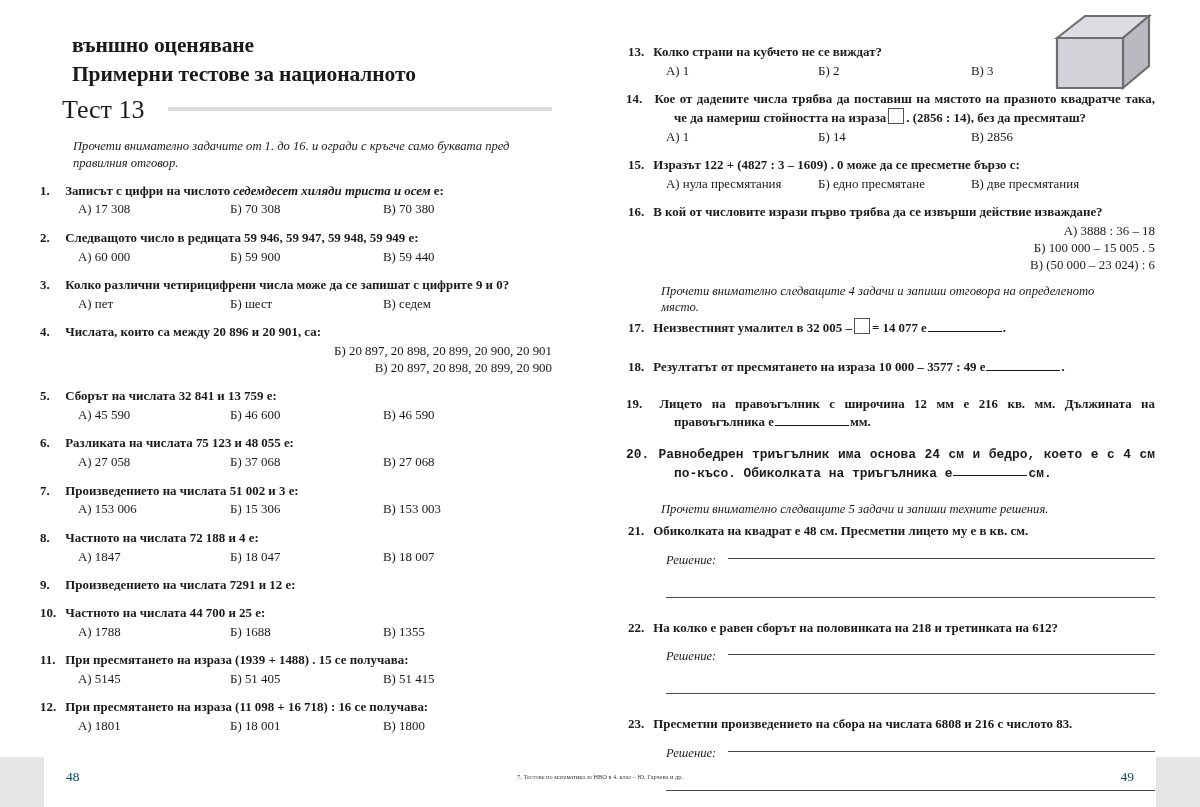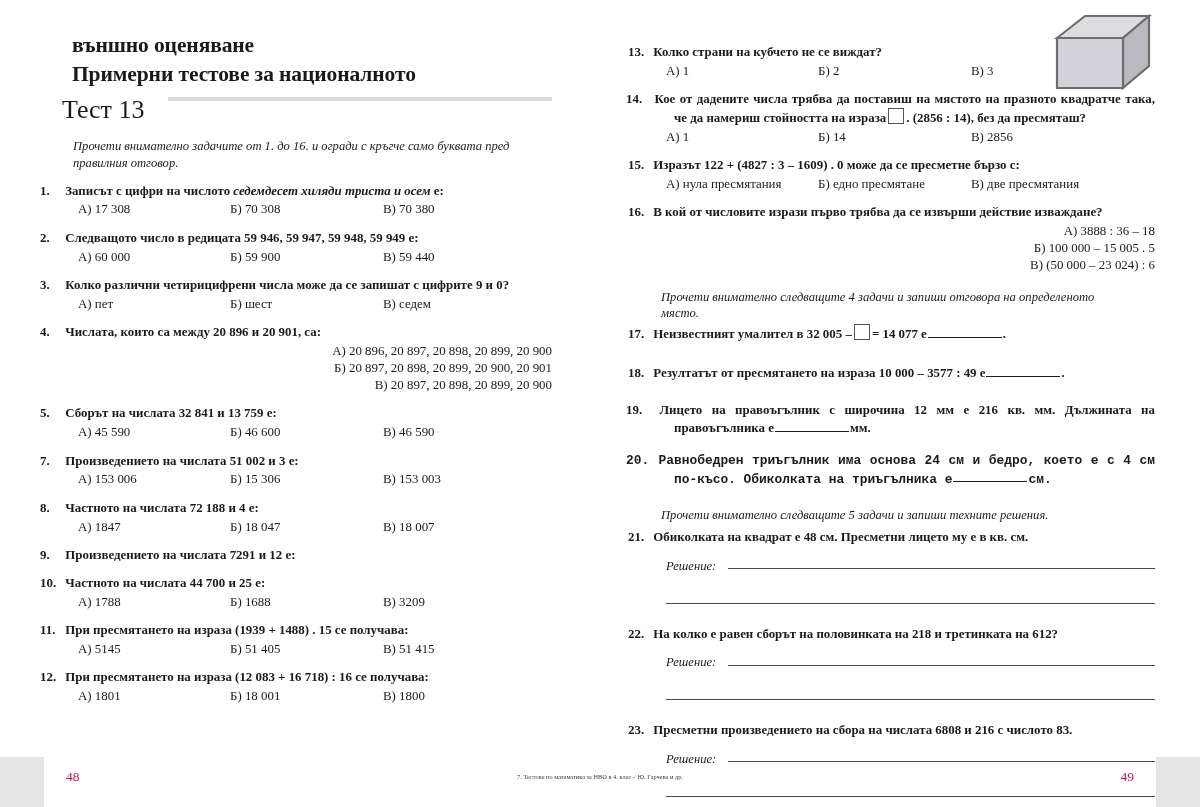--- a/index.html
+++ b/index.html
@@ -39,21 +39,21 @@
   
   .doc-title {
     font-weight: bold;
     font-size: 21.5px;
     line-height: 1.33;
     margin: 31px 0 0 10px;
     letter-spacing: -0.1px;
   }
   .test-head {
     display: flex;
-    align-items: flex-start;
+    align-items: center;
     margin: 9px 0 0 0;
   }
   .test-label {
     font-size: 26px;
     font-weight: normal;
     line-height: 1;
     white-space: nowrap;
     padding-bottom: 2px;
   }
   .test-rule {
@@ -130,21 +130,21 @@
     margin: 0 2px;
   }
 
   
   .solution {
     margin-top: 14px;
     padding-left: 16px;
   }
   .sol-row {
     display: flex;
-    align-items: center;
+    align-items: flex-start;
   }
   .sol-label {
     font-style: italic;
     font-size: 12.6px;
     white-space: nowrap;
     line-height: 1.1;
   }
   .sol-line {
     flex: 1 1 auto;
     border-bottom: 1.3px solid #4a4a4a;
@@ -167,21 +167,21 @@
   
   .footer {
     position: absolute;
     left: 0; right: 0;
     bottom: 18px;
     height: 20px;
   }
   .pageno {
     position: absolute;
     font-size: 13.5px;
-    color: #be185d;
+    color: #0c4a6e;
   }
   .pageno.left  { left: 66px; }
   .pageno.right { right: 66px; }
   .imprint {
     position: absolute;
     left: 0; right: 0;
     text-align: center;
     font-size: 6.3px;
     color: #3a3a3a;
     top: 4px;
@@ -245,38 +245,48 @@
         <span class="o">В) седем</span>
       </div>
     </div>
 
     <div class="q">
       <div class="q-stem">
         <span class="num">4.</span>
         <span>Числата, които са между 20 896 и 20 901, са:</span>
       </div>
       <div class="opts-stack">
-        <div>А) 20 896, 20 897, 20 898, 20 899, 20 900</div>
         <div>Б) 20 897, 20 898, 20 899, 20 900, 20 901</div>
         <div>В) 20 897, 20 898, 20 899, 20 900</div>
       </div>
     </div>
 
     <div class="q">
       <div class="q-stem">
         <span class="num">5.</span>
         <span>Сборът на числата 32 841 и 13 759 е:</span>
       </div>
       <div class="opts">
         <span class="o o1">А) 45 590</span>
         <span class="o o2">Б) 46 600</span>
         <span class="o">В) 46 590</span>
       </div>
     </div>
 
+    <div class="q">
+      <div class="q-stem">
+        <span class="num">6.</span>
+        <span>Разликата на числата 75 123 и 48 055 е:</span>
+      </div>
+      <div class="opts">
+        <span class="o o1">А) 27 058</span>
+        <span class="o o2">Б) 37 068</span>
+        <span class="o">В) 27 068</span>
+      </div>
+    </div>
 
     <div class="q">
       <div class="q-stem">
         <span class="num">7.</span>
         <span>Произведението на числата 51 002 и 3 е:</span>
       </div>
       <div class="opts">
         <span class="o o1">А) 153 006</span>
         <span class="o o2">Б) 15 306</span>
         <span class="o">В) 153 003</span>
@@ -303,40 +313,40 @@
     </div>
 
     <div class="q">
       <div class="q-stem">
         <span class="num">10.</span>
         <span>Частното на числата 44 700 и 25 е:</span>
       </div>
       <div class="opts">
         <span class="o o1">А) 1788</span>
         <span class="o o2">Б) 1688</span>
-        <span class="o">В) 3209</span>
+        <span class="o">В) 1355</span>
       </div>
     </div>
 
     <div class="q">
       <div class="q-stem">
         <span class="num">11.</span>
         <span>При пресмятането на израза (1939 + 1488) . 15 се получава:</span>
       </div>
       <div class="opts">
         <span class="o o1">А) 5145</span>
         <span class="o o2">Б) 51 405</span>
         <span class="o">В) 51 415</span>
       </div>
     </div>
 
     <div class="q">
       <div class="q-stem">
         <span class="num">12.</span>
-        <span>При пресмятането на израза (12 083 + 16 718) : 16 се получава:</span>
+        <span>При пресмятането на израза (11 098 + 16 718) : 16 се получава:</span>
       </div>
       <div class="opts">
         <span class="o o1">А) 1801</span>
         <span class="o o2">Б) 18 001</span>
         <span class="o">В) 1800</span>
       </div>
     </div>
 
   </div>
 
@@ -391,21 +401,21 @@
         <span class="num">16.</span>
         <span>В кой от числовите изрази първо трябва да се извърши действие изваждане?</span>
       </div>
       <div class="opts-stack">
         <div>А) 3888 : 36 – 18</div>
         <div>Б) 100 000 – 15 005 . 5</div>
         <div>В) (50 000 – 23 024) : 6</div>
       </div>
     </div>
 
-    <div class="instruction" style="margin-top:14px; width:470px;">Прочети внимателно следващите 4 задачи и запиши отговора на определеното място.</div>
+    <div class="instruction" style="margin-top:8px; width:470px;">Прочети внимателно следващите 4 задачи и запиши отговора на определеното място.</div>
 
     <div class="q" style="margin-top:2px;">
       <div class="q-stem">
         <span class="num">17.</span>
         <span>Неизвестният умалител в 32 005 –</span><span class="emptybox"></span><span>= 14 077 е</span><span class="blank"></span><span>.</span>
       </div>
     </div>
 
     <div class="q" style="margin-top:21px;">
       <div class="q-stem">

